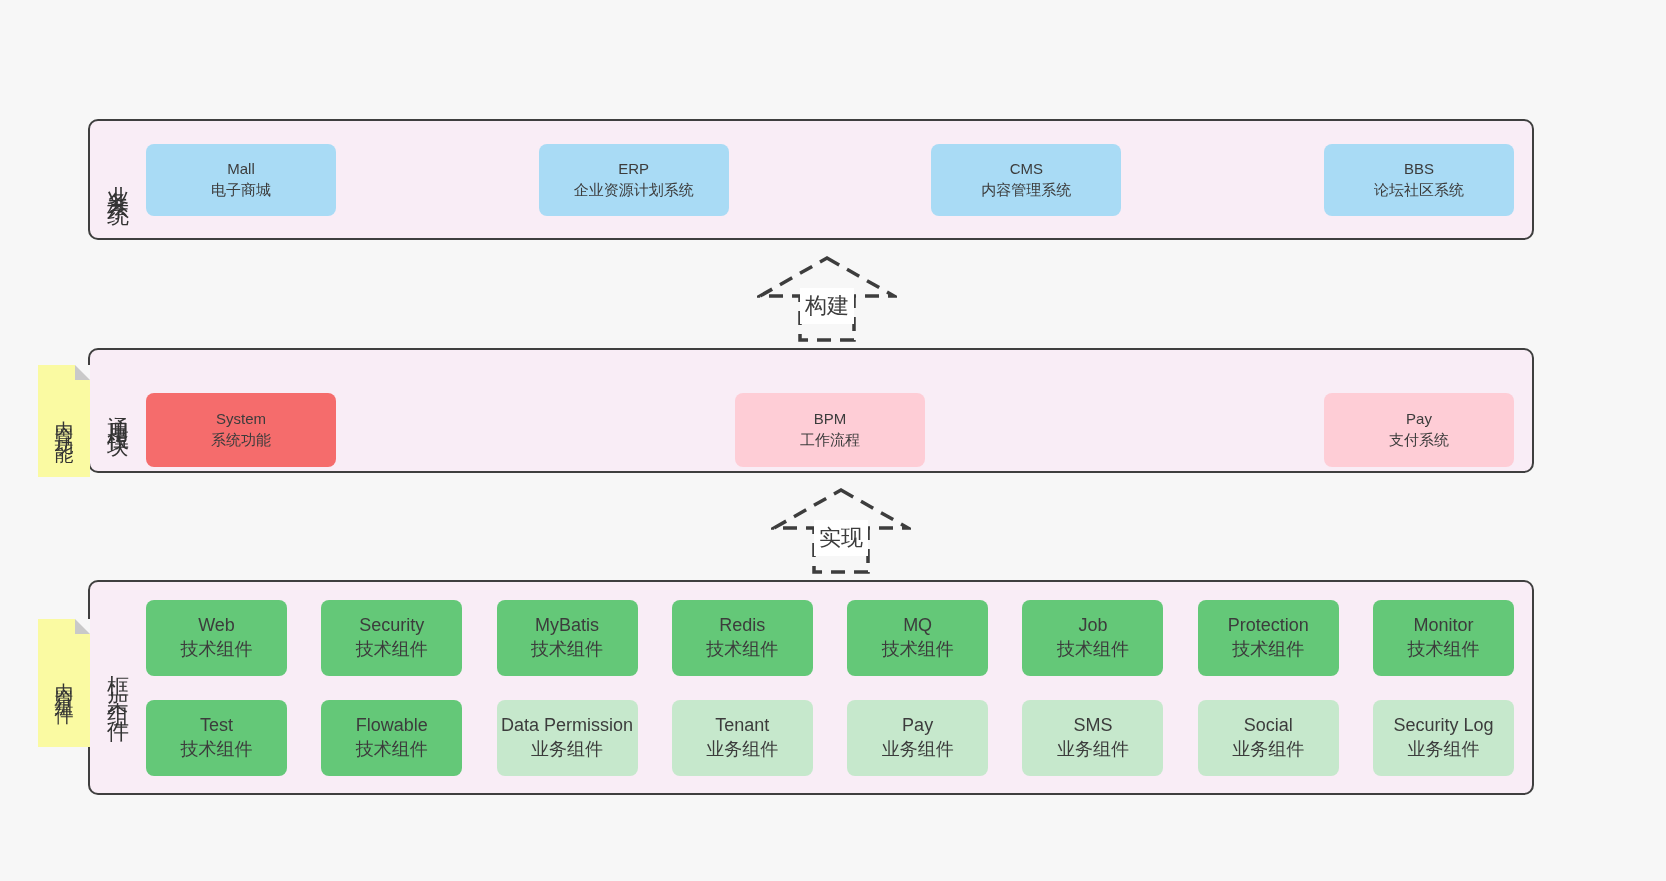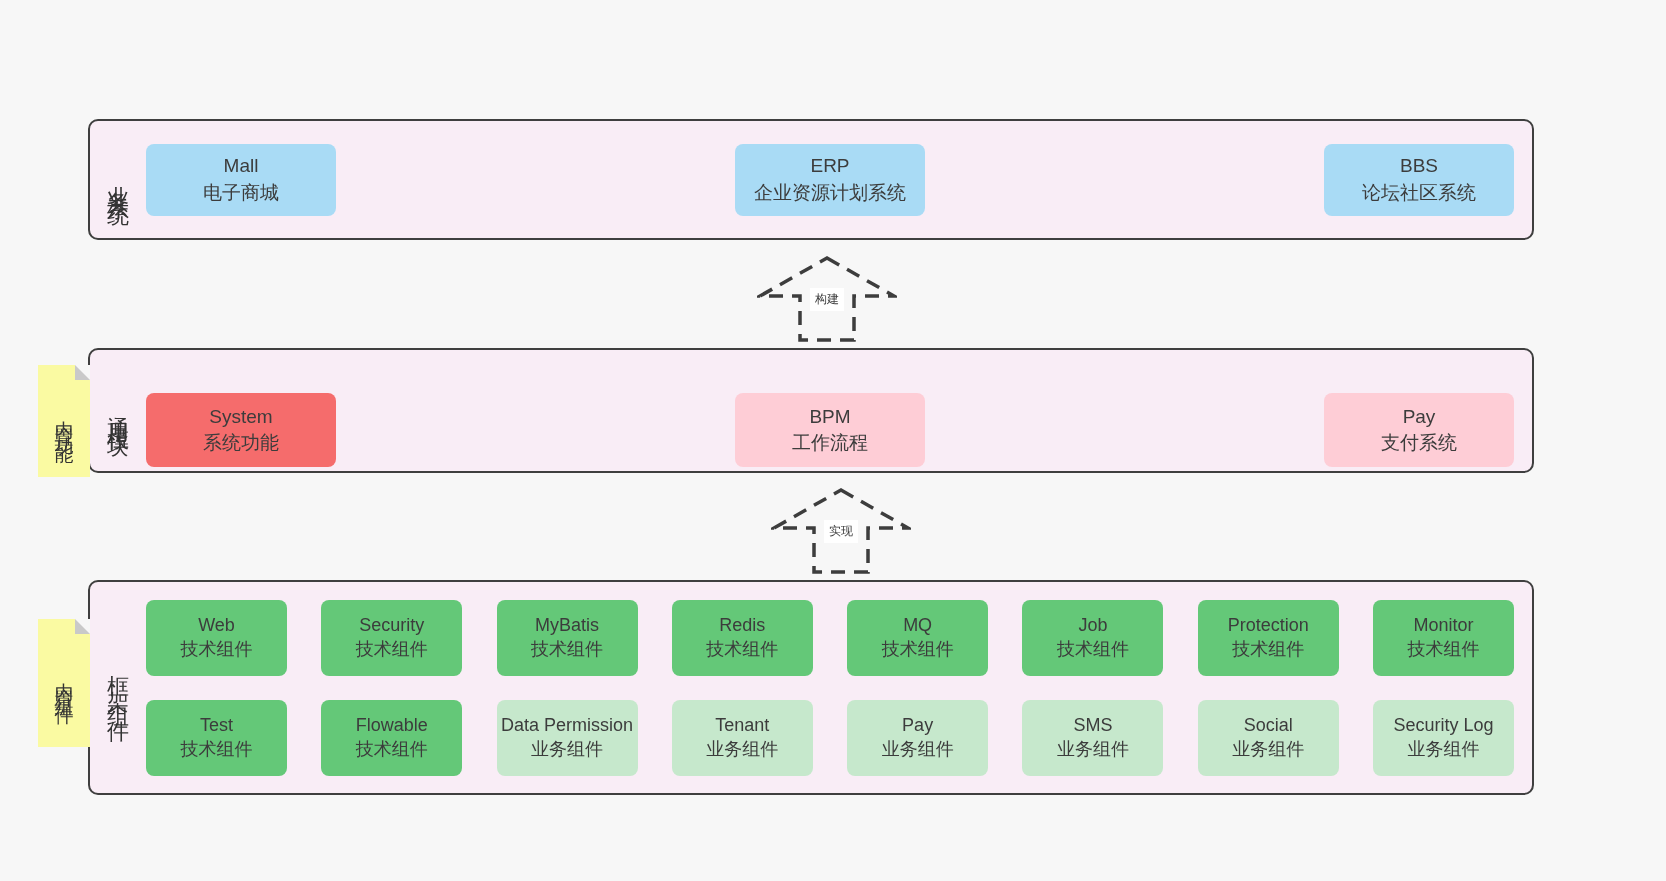--- a/index.html
+++ b/index.html
@@ -60,21 +60,21 @@
   }
 
   
   .box {
     border-radius: 8px;
     display: flex;
     flex-direction: column;
     align-items: center;
     justify-content: center;
     text-align: center;
-    font-size: 19px;
+    font-size: 15px;
     line-height: 1.38;
     color: #3c3c3c;
     padding: 4px;
   }
   .box-lg { width: 190px; height: 72px; }
   #band-modules .box-lg { height: 74px; margin-top: 39px; }
   .box-sm { width: 141px; height: 76px; font-size: 18px; line-height: 1.3; }
 
   .v-blue  { background: #a9dbf5; }
   .v-red   { background: #f56c6c; }
@@ -118,38 +118,42 @@
   }
   #arrow-build     { left: 757px; top: 255px; }
   #arrow-implement { left: 771px; top: 487px; }
   .arrow-label {
     position: absolute;
     left: 50%;
     top: 33px;
     transform: translateX(-50%);
     background: #ffffff;
     padding: 3px 5px;
-    font-size: 12px;
+    font-size: 22px;
     color: #3d3d3d;
     white-space: nowrap;
   }
 </style>
 </head>
 <body>
 
 <div class="band" id="band-business">
   <div class="band-label">业务系统</div>
   <div class="boxes-area">
     <div class="box box-lg v-blue">
       <span>Mall</span>
       <span>电子商城</span>
     </div>
     <div class="box box-lg v-blue">
       <span>ERP</span>
       <span>企业资源计划系统</span>
+    </div>
+    <div class="box box-lg v-blue">
+      <span>CMS</span>
+      <span>内容管理系统</span>
     </div>
     <div class="box box-lg v-blue">
       <span>BBS</span>
       <span>论坛社区系统</span>
     </div>
   </div>
 </div>
 
 <div class="up-arrow" id="arrow-build">
   <svg width="140" height="88" viewBox="0 0 140 88">

